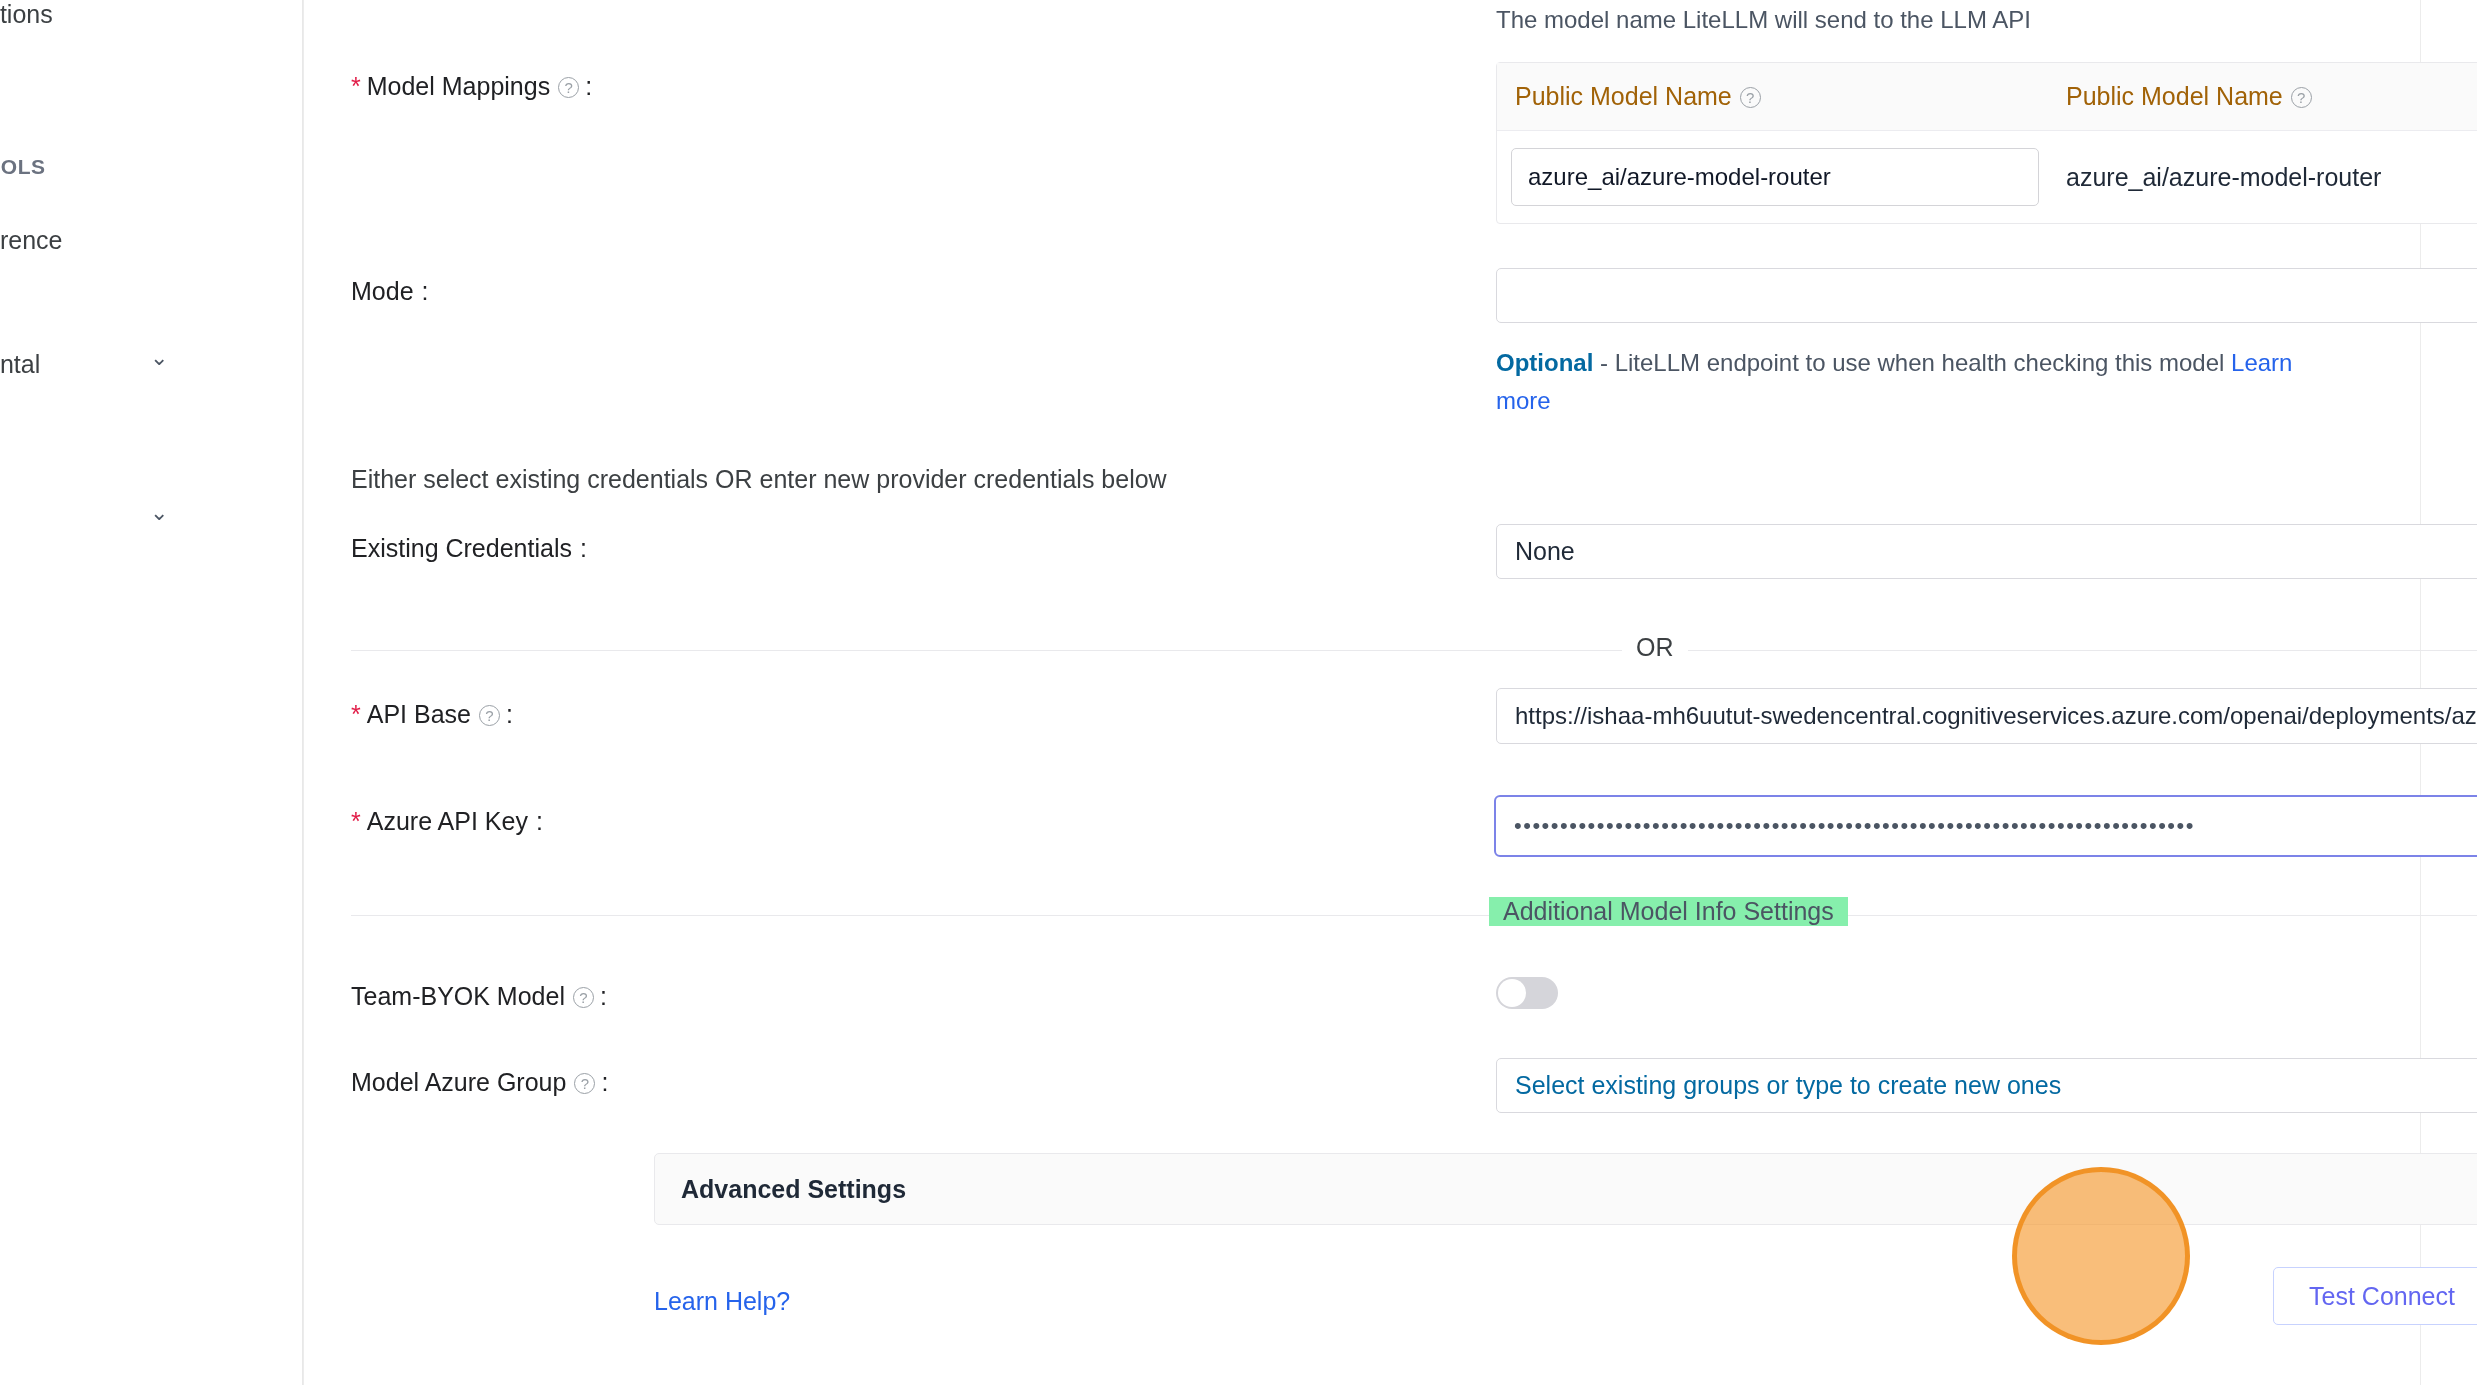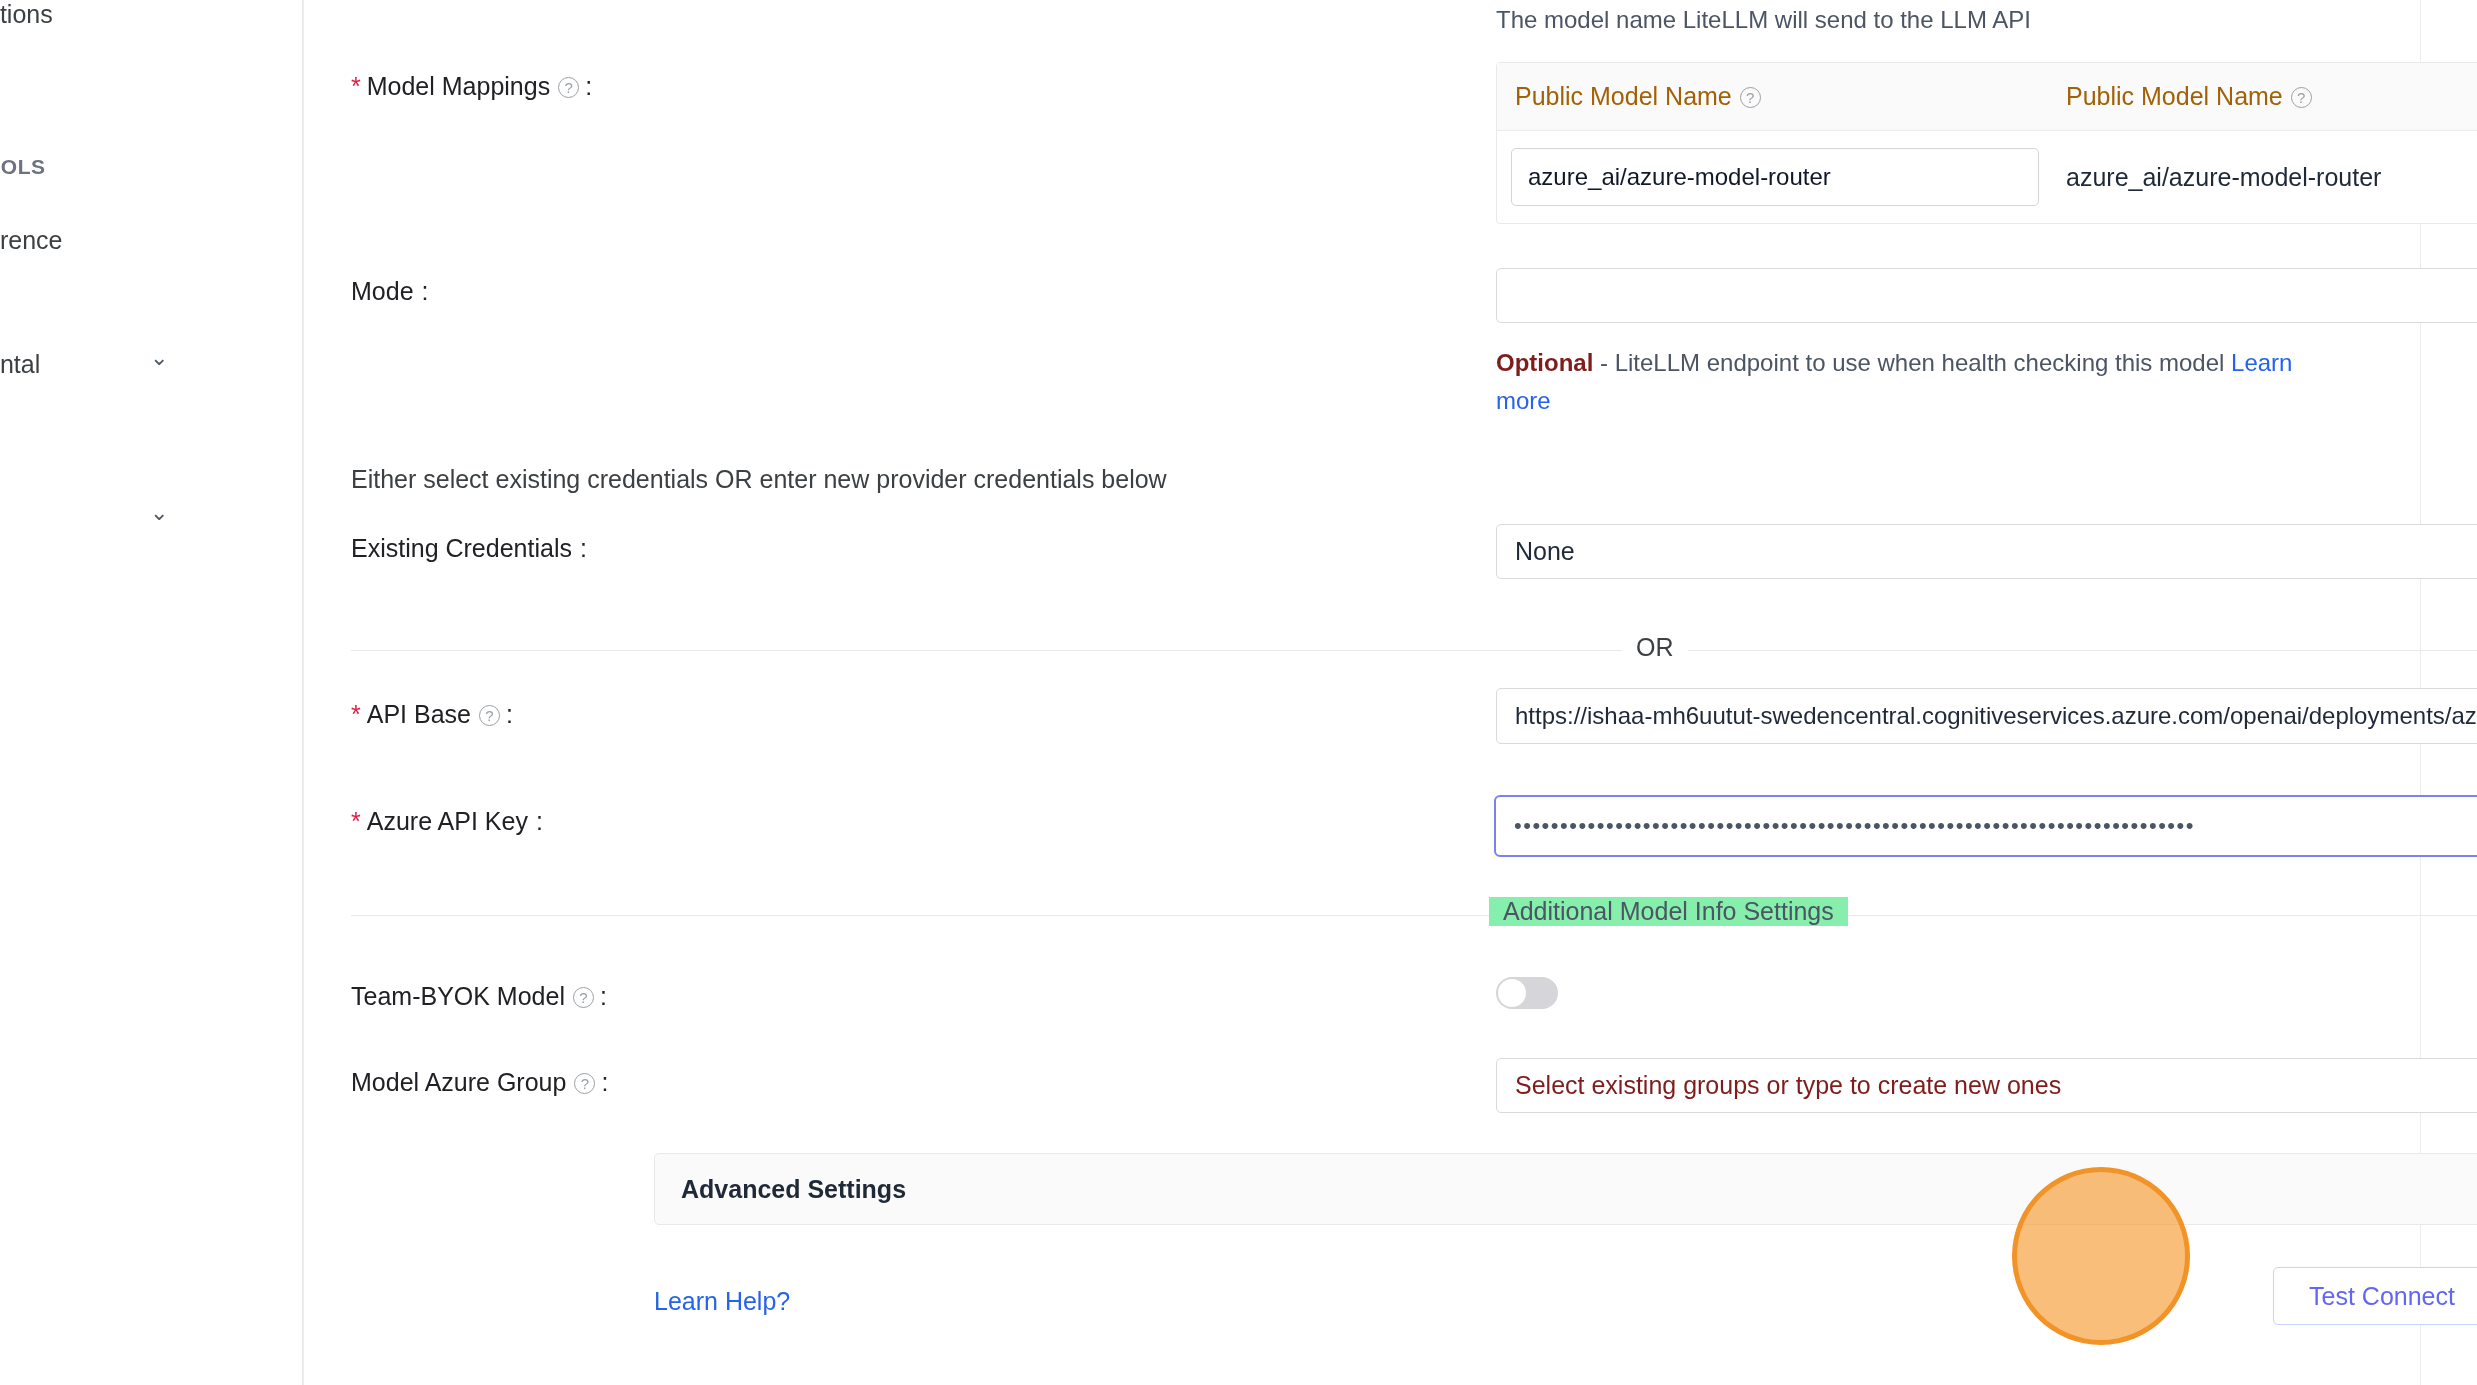--- a/index.html
+++ b/index.html
@@ -145,29 +145,29 @@
     border: 1px solid #d9d9de;
     border-radius: 5px;
     background: #fff;
     height: 55px;
     display: flex;
     align-items: center;
     padding: 0 18px;
     font-size: 25px;
     color: #1f2937;
   }
-  .ph { color: #7f1d1d; }
+  .ph { color: #0369a1; }
 
   .note {
     position: absolute;
     font-size: 24px;
     color: #4b5563;
     line-height: 38px;
   }
-  .note b { color: #7f1d1d; font-weight: 700; }
+  .note b { color: #0369a1; font-weight: 700; }
   .lnk { color: #2563eb; }
 
   .helper {
     position: absolute;
     font-size: 25px;
     color: #3c4043;
     white-space: nowrap;
   }
 
   .divider {

